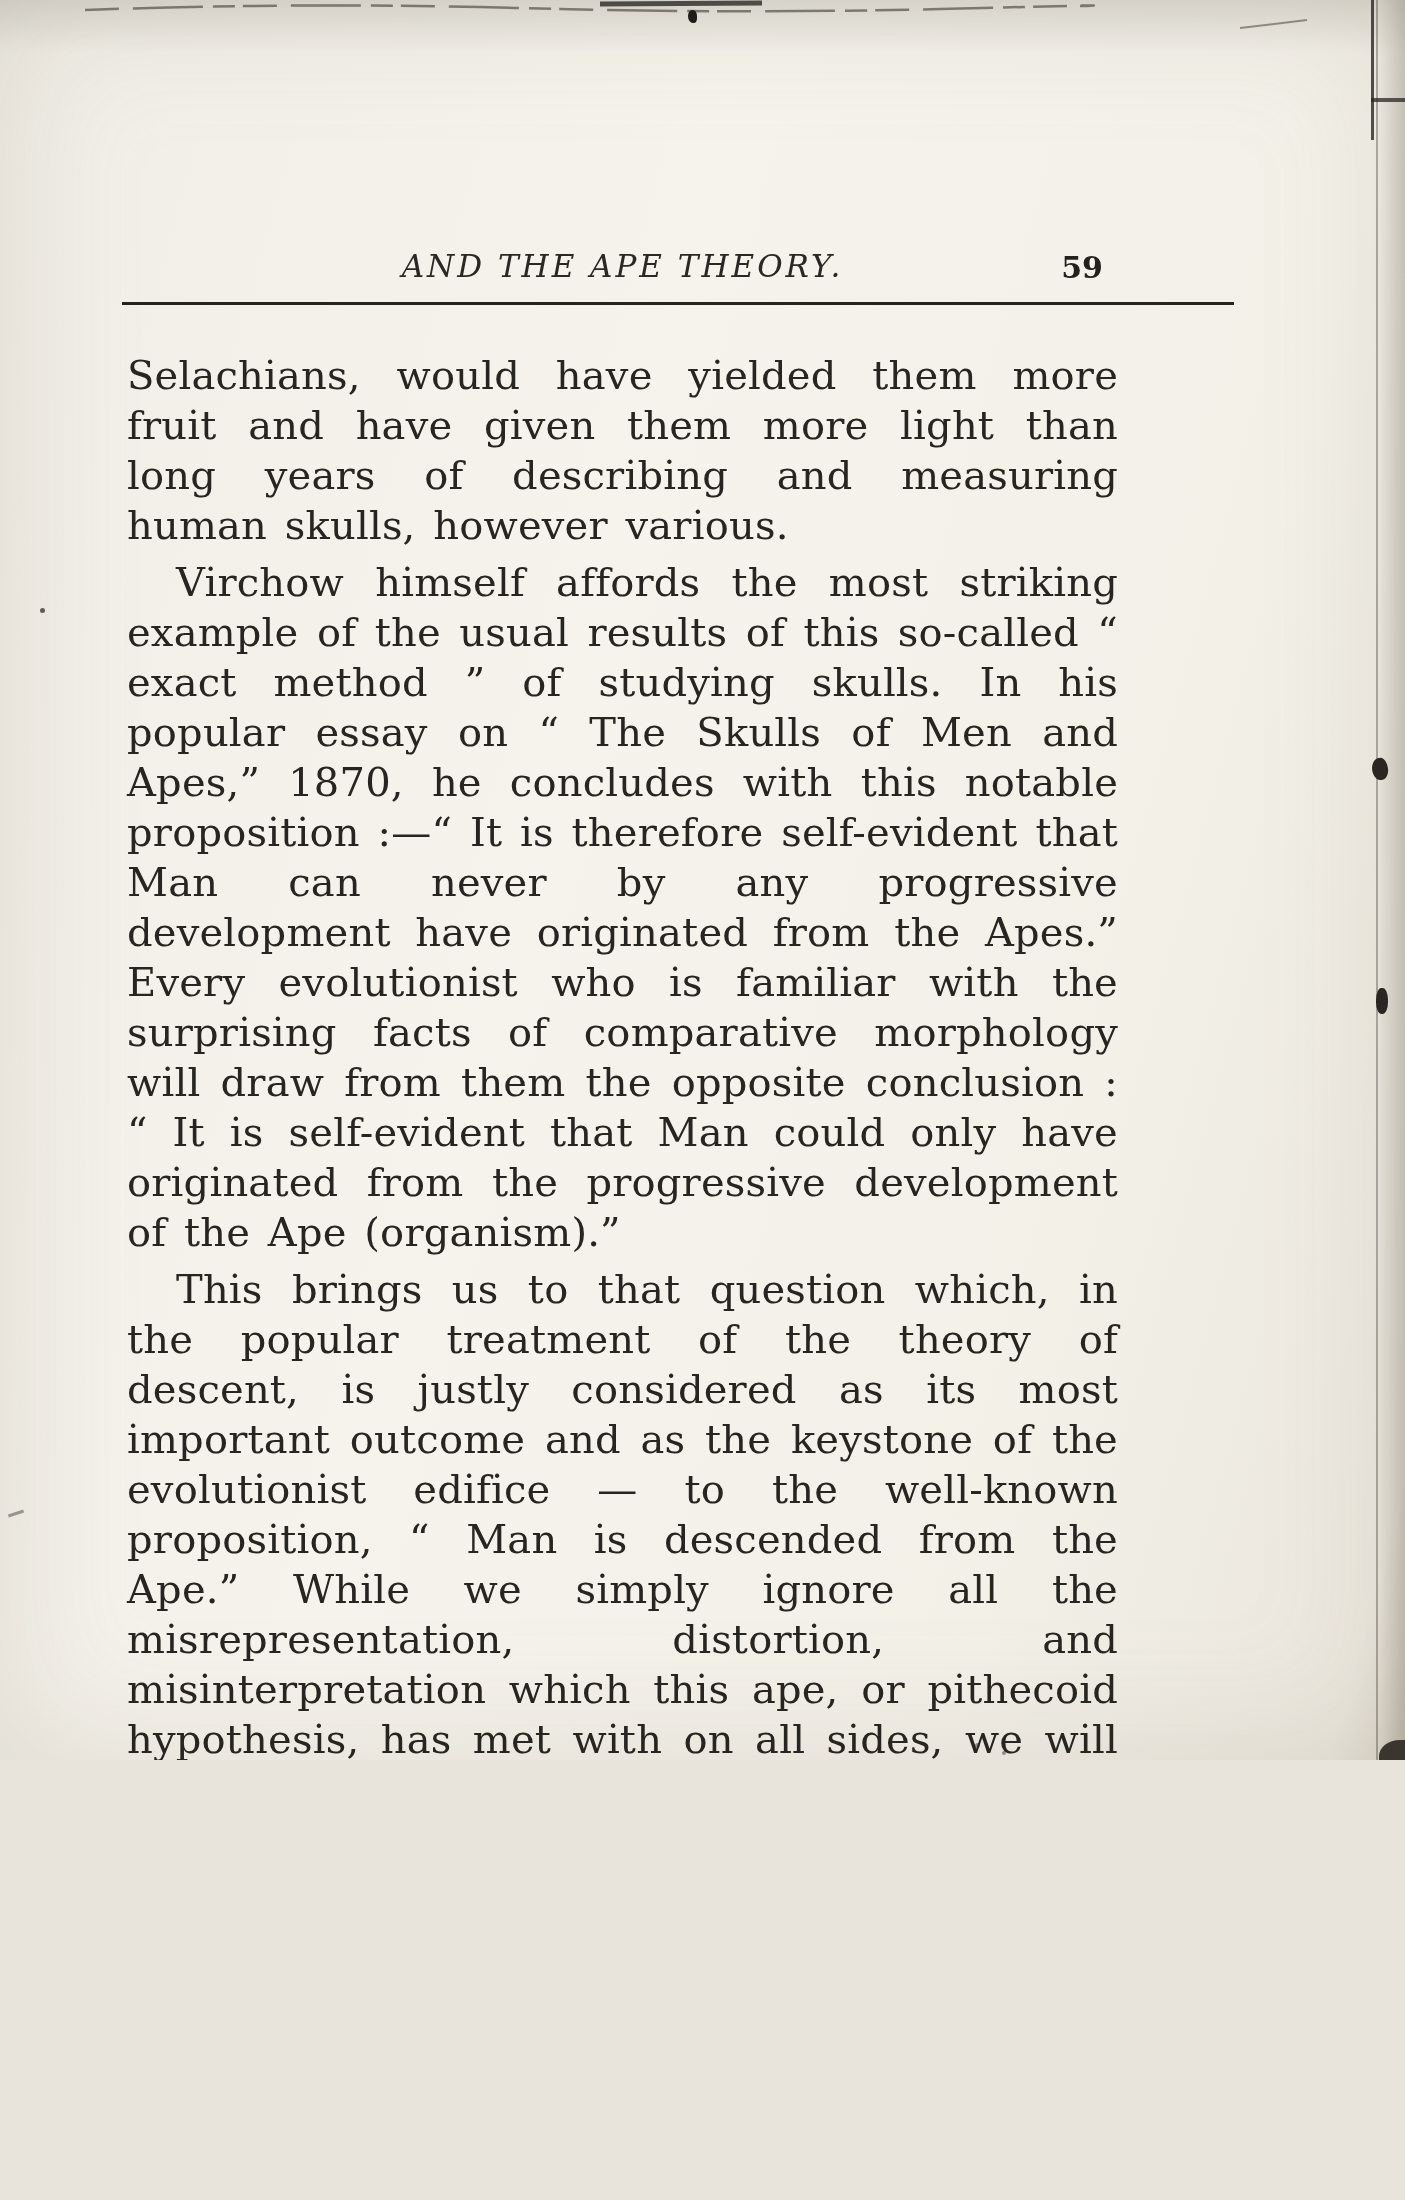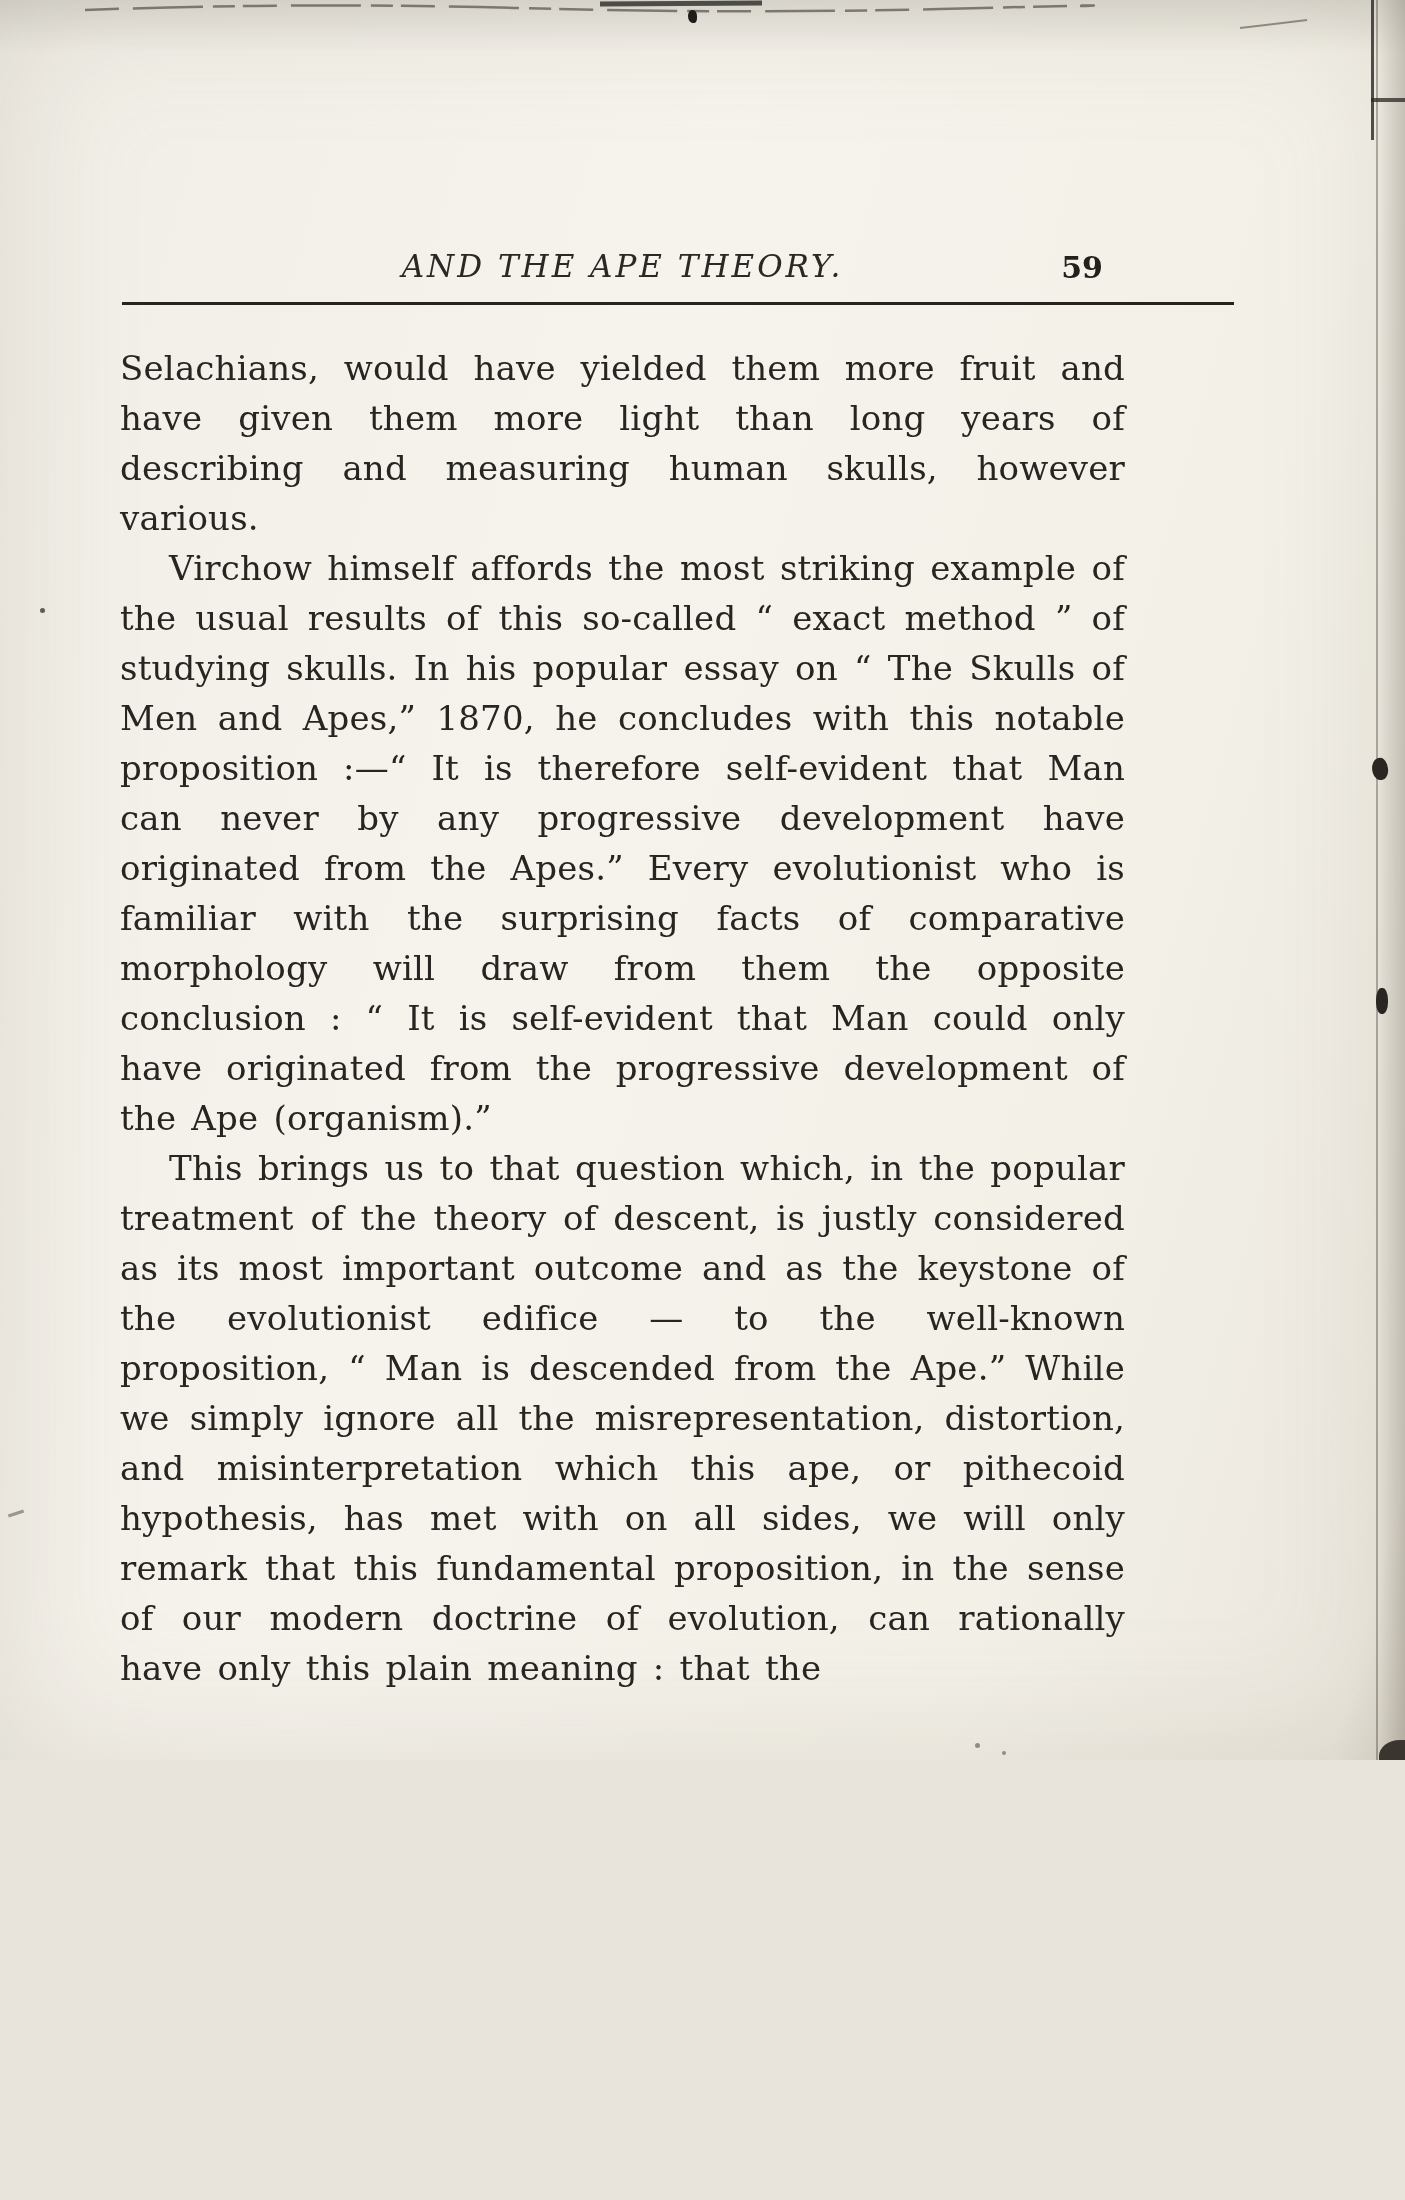--- a/index.html
+++ b/index.html
@@ -61,22 +61,22 @@
   }
 
   
   .text-block {
     position: absolute;
     top: 343px;
     left: 120px;
     width: 1005px;
   }
   .para {
-    margin: 0;
-    font-size: 34px;
+    margin: 7px;
+    font-size: 40px;
     line-height: 50px;
     text-align: justify;
     text-indent: 49px;
     word-spacing: 0.12em;
     letter-spacing: 0.2px;
   }
   .para.no-indent { text-indent: 0; }
 
   
   .artifact { position: absolute; pointer-events: none; }

